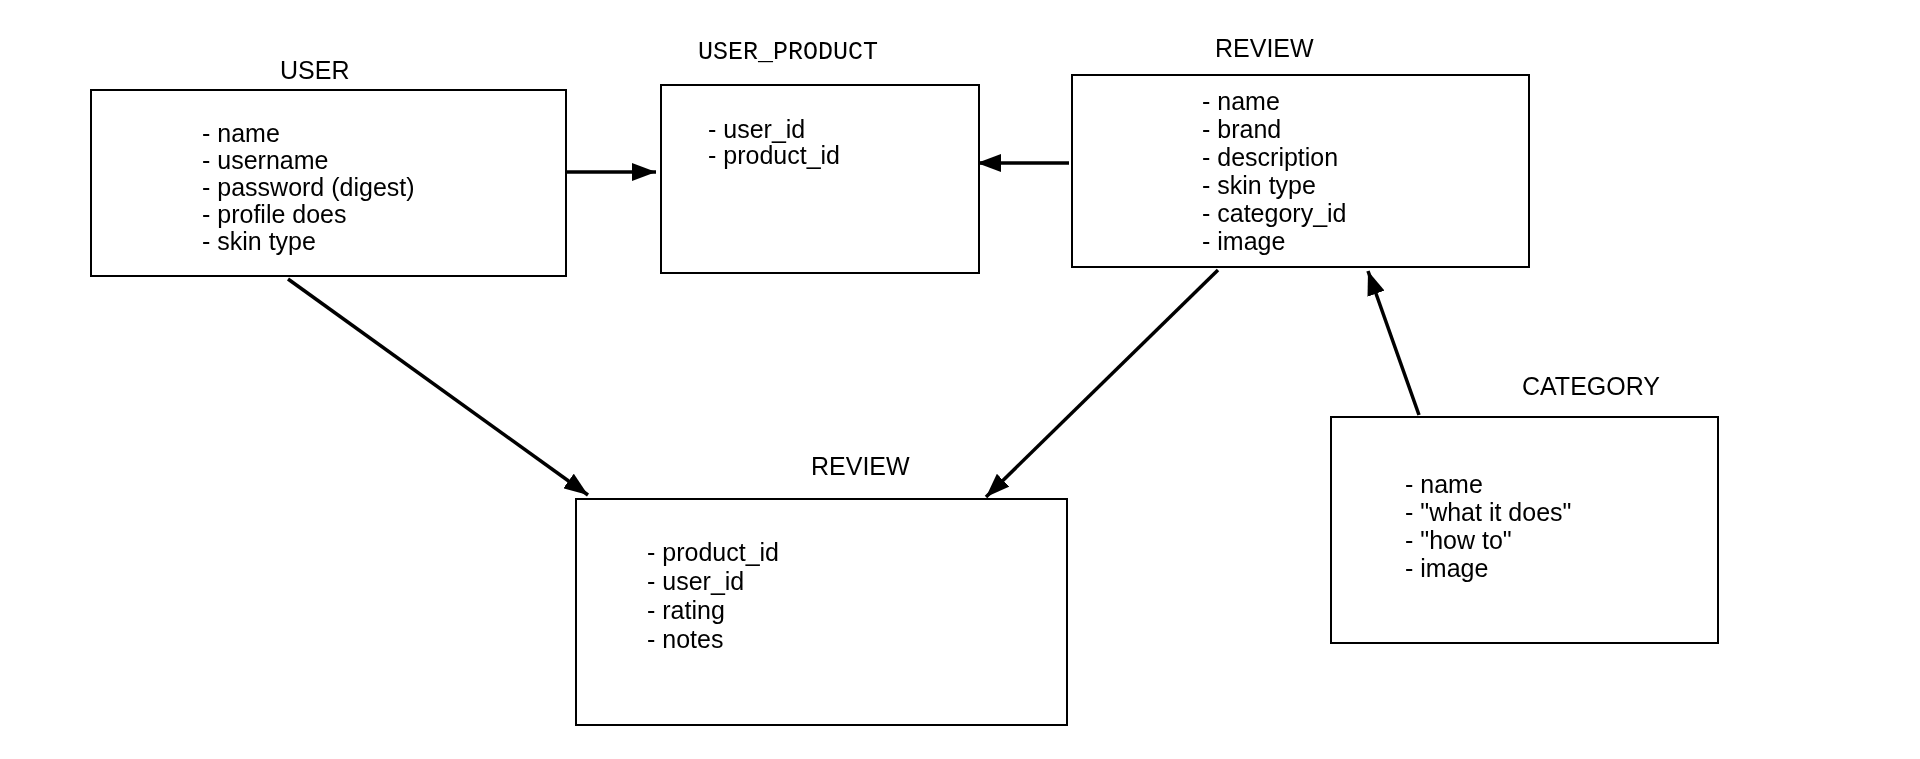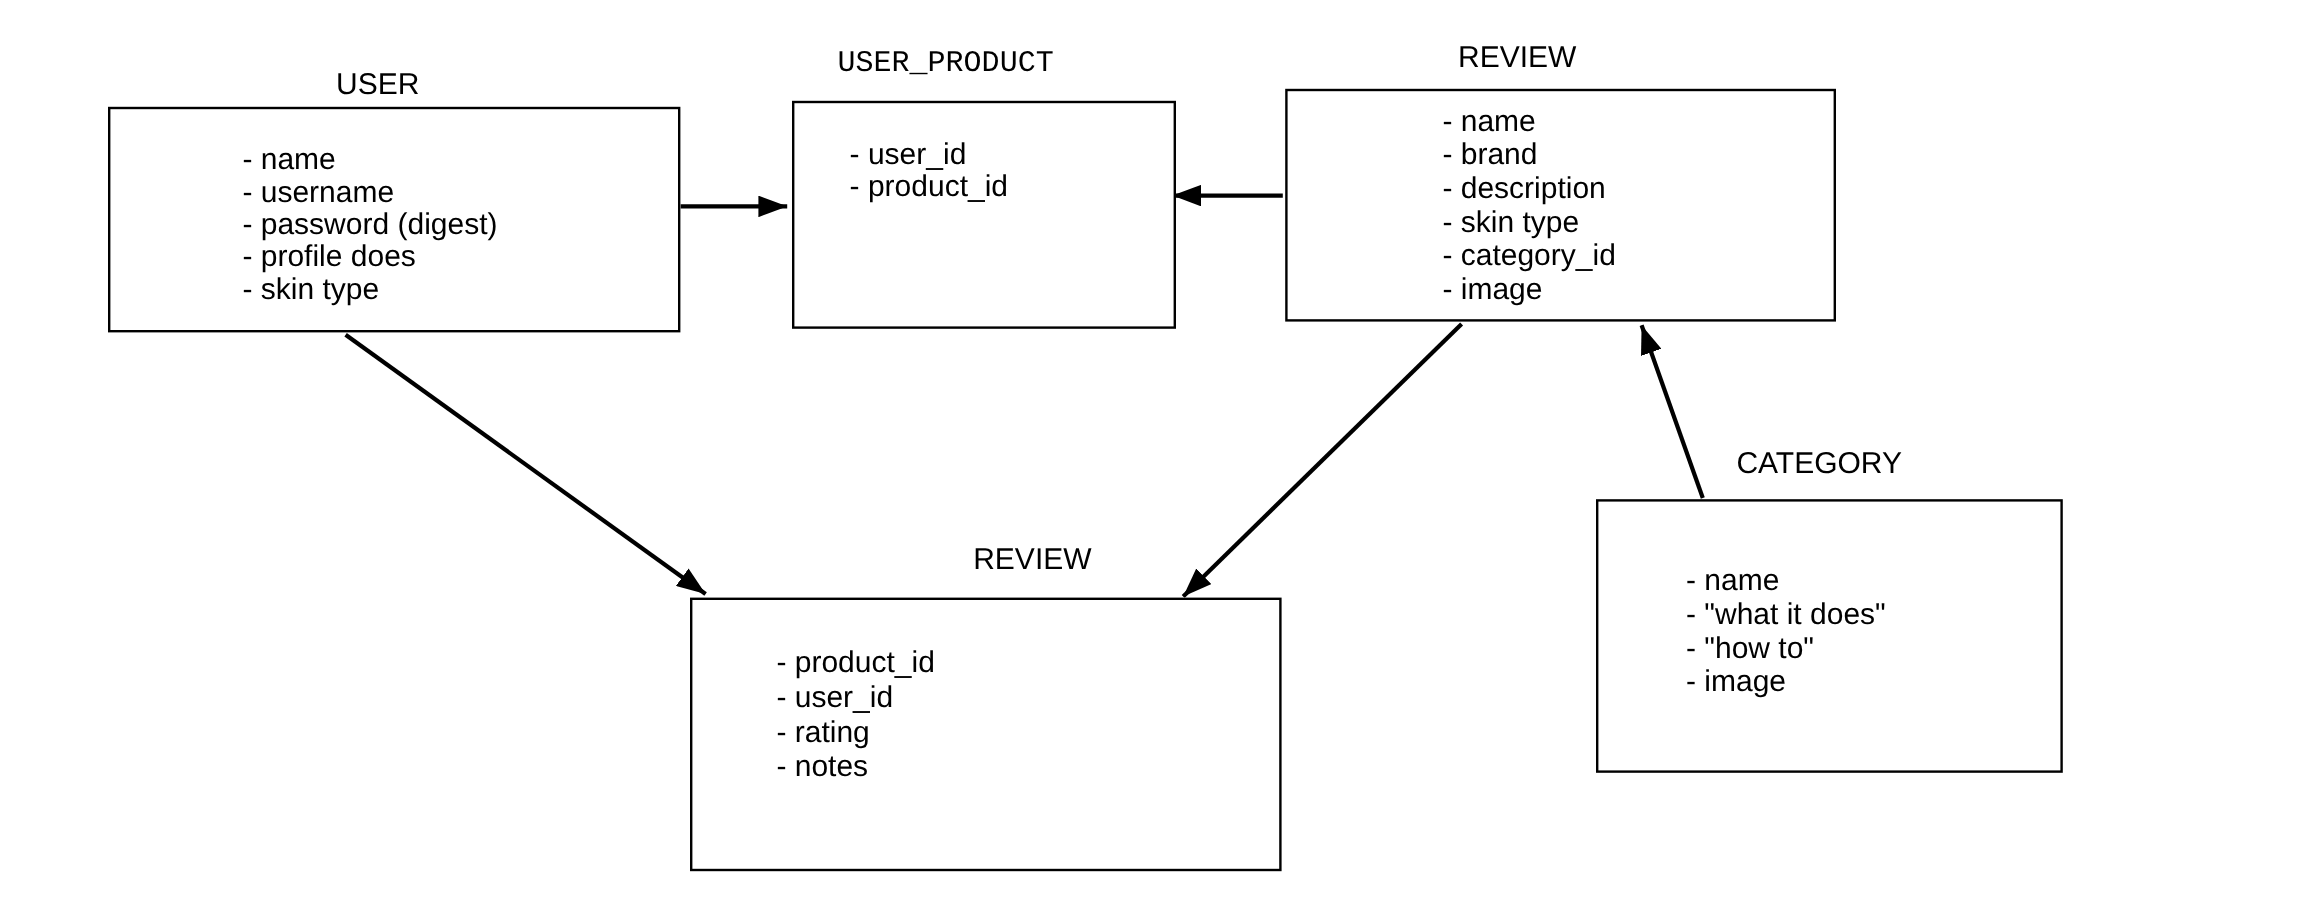--- a/index.html
+++ b/index.html
@@ -40,21 +40,21 @@
   #title-user_product  { left: 698px;  top: 40px; font-family: Liberation Mono, monospace; }
   #box-user_product    { left: 660px;  top: 84px;  width: 320px; height: 190px; }
   #fields-user_product { left: 46px;   top: 30px;  line-height: 26px; }
 
   
   #title-product  { left: 1215px; top: 36px; }
   #box-product    { left: 1071px; top: 74px;  width: 459px; height: 194px; }
   #fields-product { left: 129px;  top: 11px;  line-height: 28px; }
 
   
-  #title-category  { left: 1447px; top: 374px; }
+  #title-category  { left: 1522px; top: 374px; }
   #box-category    { left: 1330px; top: 416px; width: 389px; height: 228px; }
   #fields-category { left: 73px;   top: 52px;  line-height: 28px; }
 
   
   #title-review  { left: 775px;  top: 454px; margin-left: 36px; }
   #box-review    { left: 575px;  top: 498px; width: 493px; height: 228px; }
   #fields-review { left: 70px;   top: 38px;  line-height: 29px; }
 </style>
 </head>
 <body>

